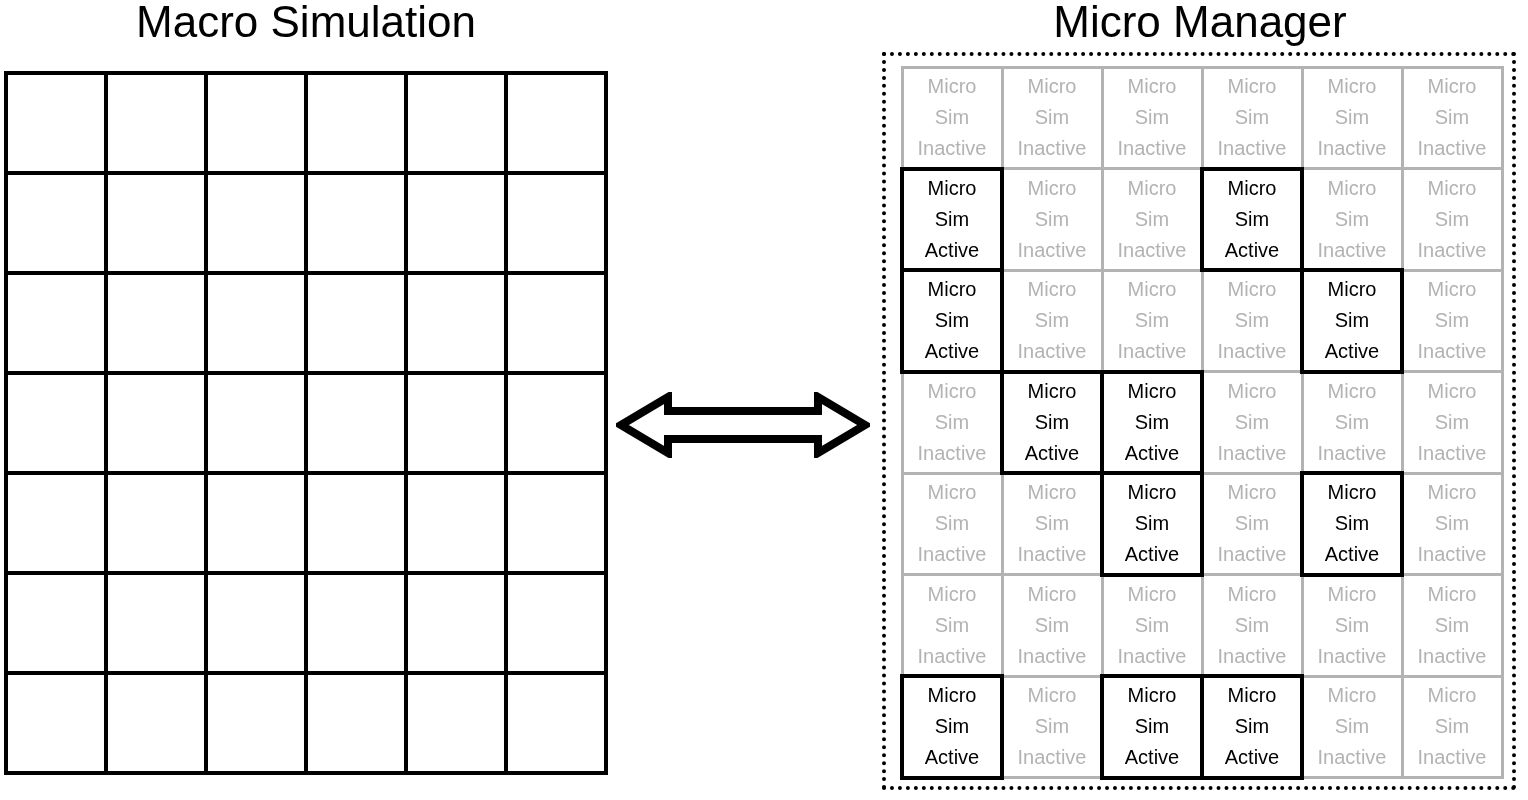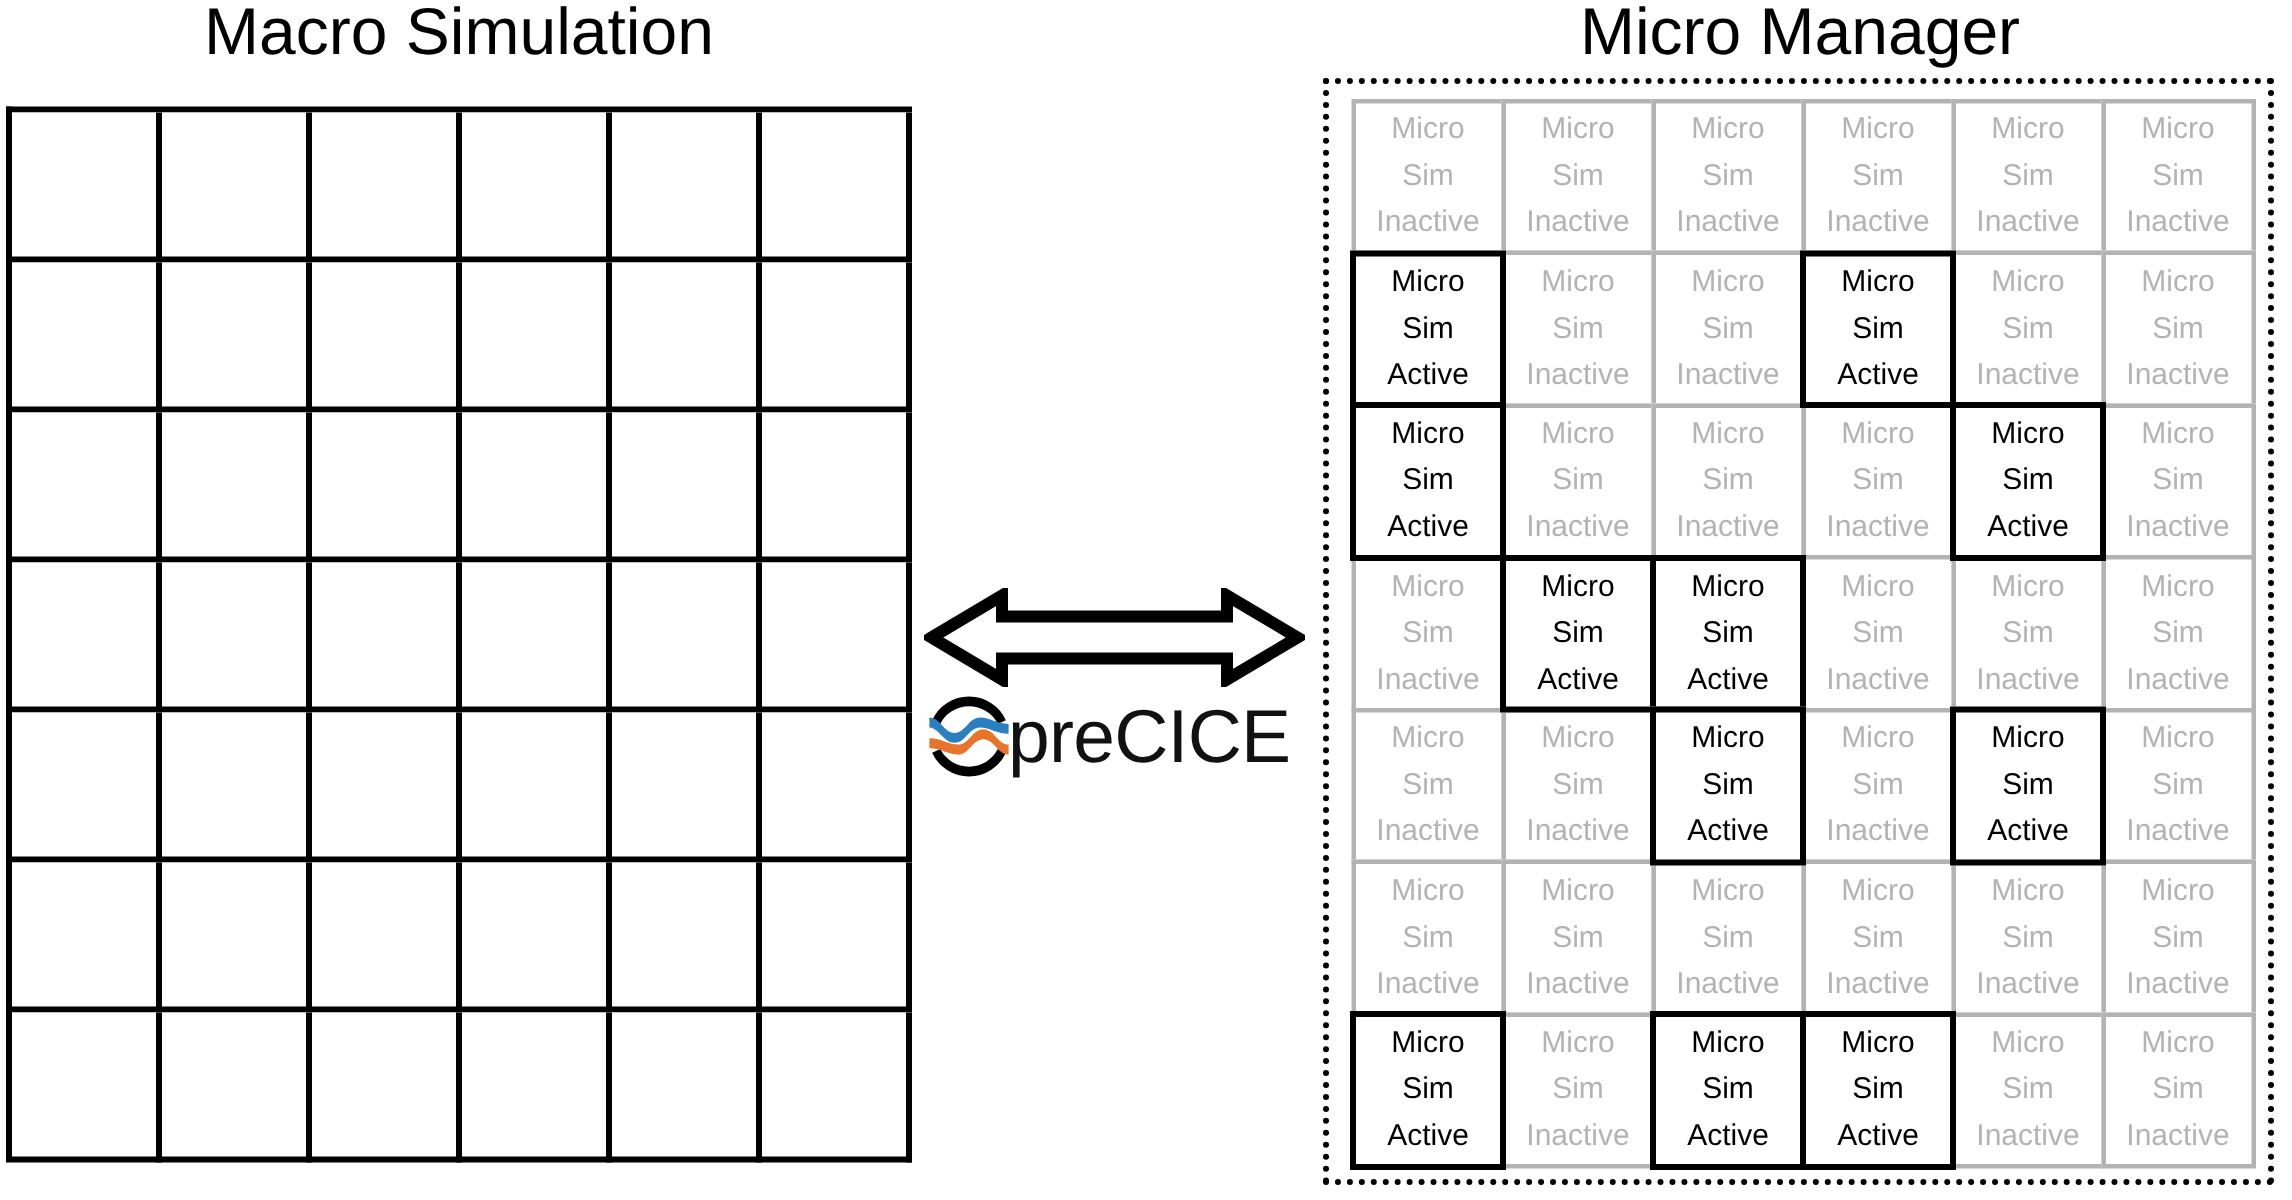--- a/index.html
+++ b/index.html
@@ -188,34 +188,20 @@
     <div class="macro-cell"></div>
     <div class="macro-cell"></div>
   </div>
 
 <div id="coupling">
 
   <svg id="arrow-svg" viewBox="0 0 254 66" preserveAspectRatio="none">
     <polygon points="5,33 52,5 52,19 202,19 202,5 249,33 202,61 202,47 52,47 52,61" fill="#ffffff" stroke="#000000" stroke-width="8" stroke-linejoin="miter"></polygon>
   </svg>
 
-  <div id="precice-logo">
-    <svg id="precice-mark" viewBox="0 0 100 100">
-
-      <path d="M 9 32 A 45 45 0 0 1 91 32 L 82 36 A 36 36 0 0 0 18 36 Z" fill="#000000"></path>
-      <path d="M 9 68 A 45 45 0 0 0 91 68 L 82 64 A 36 36 0 0 1 18 64 Z" fill="#000000"></path>
-
-      <path d="M 6 38 C 18 38 22 55 34 55 C 46 55 50 38 62 38 C 74 38 80 45 94 45
-               L 94 56 C 80 56 74 49 62 49 C 50 49 46 66 34 66 C 22 66 16 49 6 49 Z" fill="#2a7fc1" transform="translate(0,-9)"></path>
-
-      <path d="M 6 38 C 20 38 26 45 38 45 C 50 45 54 28 66 28 C 78 28 82 45 94 45
-               L 94 56 C 82 56 78 39 66 39 C 54 39 50 56 38 56 C 26 56 20 49 6 49 Z" fill="#e8732a" transform="translate(0,14)"></path>
-    </svg>
-    <div id="precice-word">preCICE</div>
-  </div>
 </div>
 
 <div class="title" id="micro-title">Micro Manager</div>
 
 <div id="micro-manager">
   <div id="micro-grid">
       <div class="micro-cell inactive">
         <span>Micro</span>
         <span>Sim</span>
         <span>Inactive</span>

